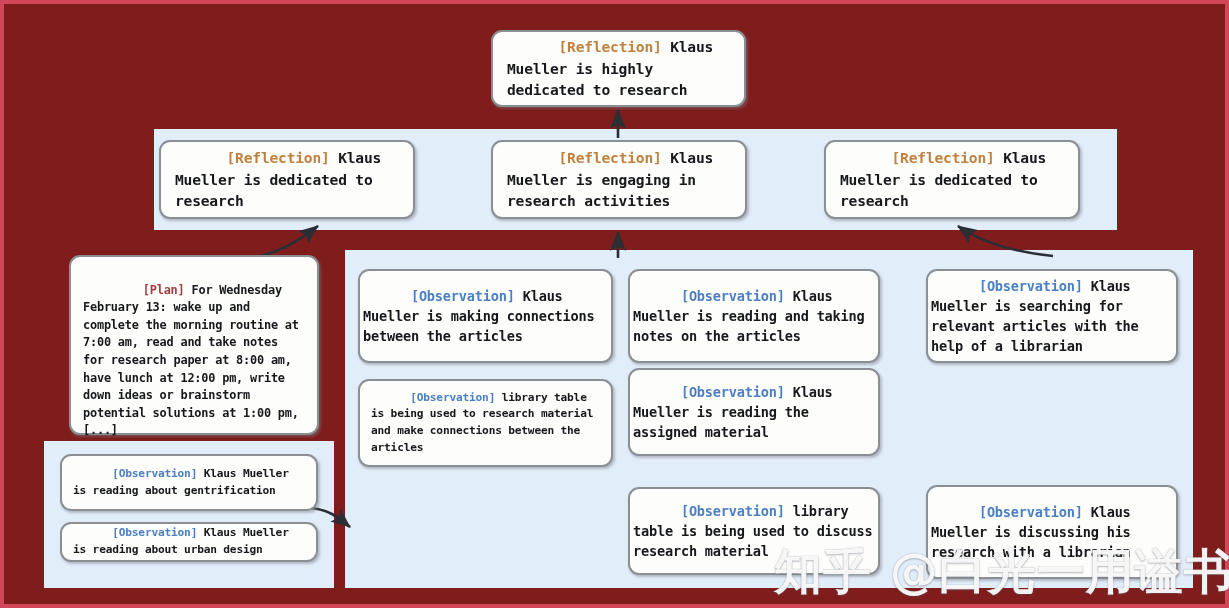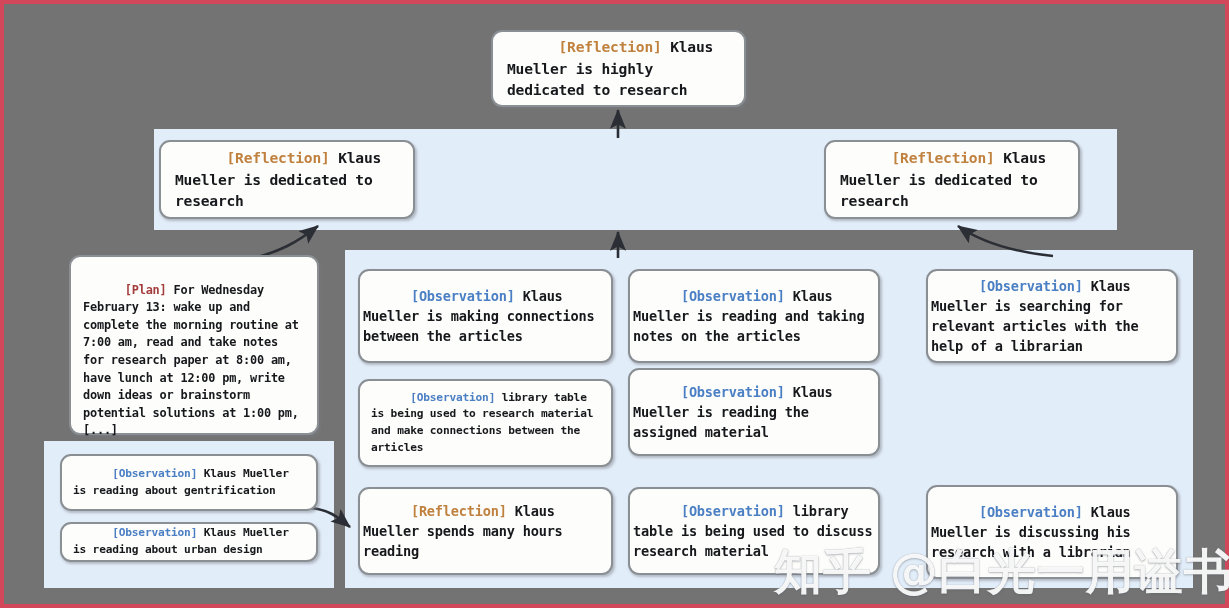--- a/index.html
+++ b/index.html
@@ -7,21 +7,21 @@
     width:1229px;height:608px;
     background:#ffffff;
     font-family:"DejaVu Sans Mono","Liberation Mono",monospace;
     overflow:hidden;
   }
   #canvas{
     position:relative;
     width:1229px;height:608px;
     box-sizing:border-box;
     border:4px solid #d2485a;
-    background:#737373;
+    background:#7f1d1d;
   }
   .panel{
     position:absolute;
     background:#e2edfa;
   }
   .node{
     position:absolute;
     box-sizing:border-box;
     background:#fdfdfb;
     border:2.2px solid #8a8f94;
@@ -35,21 +35,21 @@
   }
   .node .txt{
     display:block;
     width:100%;
     white-space:pre-wrap;
     word-break:normal;
   }
   .tag{font-weight:bold;}
   .tag.reflection{color:#c0813f;}
   .tag.observation{color:#4b7fc4;}
-  .tag.plan{color:#a33d3d;}
+  .tag.plan{color:#a33d3d;margin-left:18px;}
 
   
   .fs15{font-size:14.6px;line-height:21.5px;padding:9px 14px;}
   .fs14{font-size:13.6px;line-height:20px;padding:8px 3px;}
   .fs12{font-size:11.9px;line-height:17.6px;padding:7px 12px;}
   .fs11{font-size:11.2px;line-height:16.6px;padding:7px 11px;}
 
   svg.arrows{position:absolute;left:0;top:0;width:1229px;height:608px;pointer-events:none;}
 
   .watermark{
@@ -101,20 +101,25 @@
       <span class="tag reflection">[Reflection]</span><span> Klaus Mueller is highly dedicated to research</span>
     </span>
   </div>
 
   <div class="node fs15" style="left:155px;top:136px;width:256px;height:79px;">
     <span class="txt">
       <span class="tag reflection">[Reflection]</span><span> Klaus Mueller is dedicated to research</span>
     </span>
   </div>
 
+  <div class="node fs15" style="left:487px;top:136px;width:256px;height:79px;">
+    <span class="txt">
+      <span class="tag reflection">[Reflection]</span><span> Klaus Mueller is engaging in research activities</span>
+    </span>
+  </div>
 
   <div class="node fs15" style="left:820px;top:136px;width:256px;height:79px;">
     <span class="txt">
       <span class="tag reflection">[Reflection]</span><span> Klaus Mueller is dedicated to research</span>
     </span>
   </div>
 
   <div class="node fs12" style="left:65px;top:251px;width:250px;height:180px;align-items:flex-start;">
     <span class="txt">
       <span class="tag plan">[Plan]</span><span> For Wednesday February 13: wake up and complete the morning routine at 7:00 am, read and take notes for research paper at 8:00 am, have lunch at 12:00 pm, write down ideas or brainstorm potential solutions at 1:00 pm, [...]</span>
@@ -138,25 +143,20 @@
       <span class="tag observation">[Observation]</span><span> Klaus Mueller is making connections between the articles</span>
     </span>
   </div>
 
   <div class="node fs11" style="left:354px;top:375px;width:255px;height:88px;">
     <span class="txt">
       <span class="tag observation">[Observation]</span><span> library table is being used to research material and make connections between the articles</span>
     </span>
   </div>
 
-  <div class="node fs14" style="left:354px;top:483px;width:255px;height:88px;">
-    <span class="txt">
-      <span class="tag reflection">[Reflection]</span><span> Klaus Mueller spends many hours reading</span>
-    </span>
-  </div>
 
   <div class="node fs14" style="left:624px;top:265px;width:252px;height:94px;">
     <span class="txt">
       <span class="tag observation">[Observation]</span><span> Klaus Mueller is reading and taking notes on the articles</span>
     </span>
   </div>
 
   <div class="node fs14" style="left:624px;top:364px;width:252px;height:88px;">
     <span class="txt">
       <span class="tag observation">[Observation]</span><span> Klaus Mueller is reading the assigned material</span>

